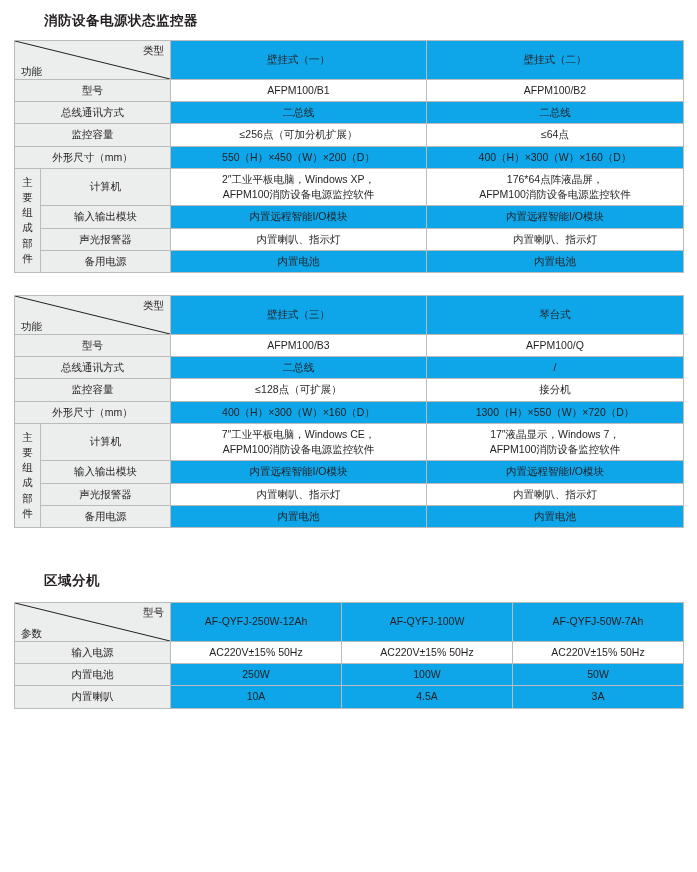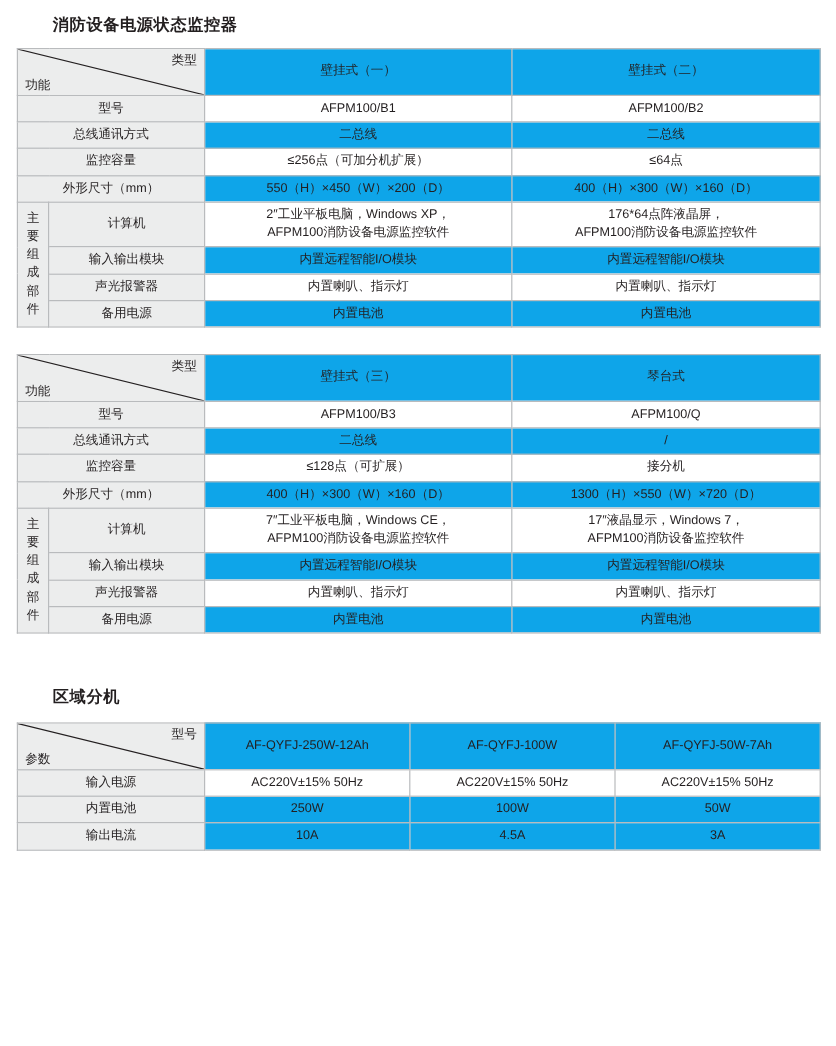--- a/index.html
+++ b/index.html
@@ -275,21 +275,21 @@
         <td class="valcell nowrap">AC220V±15%   50Hz</td>
         <td class="valcell nowrap">AC220V±15%   50Hz</td>
       </tr>
       <tr class="shade">
         <td class="label">内置电池</td>
         <td class="valcell">250W</td>
         <td class="valcell">100W</td>
         <td class="valcell">50W</td>
       </tr>
       <tr class="shade">
-        <td class="label">输出电流</td>
+        <td class="label">内置喇叭</td>
         <td class="valcell">10A</td>
         <td class="valcell">4.5A</td>
         <td class="valcell">3A</td>
       </tr>
     </tbody>
   </table>
 
 </div>
 
 </body></html>

